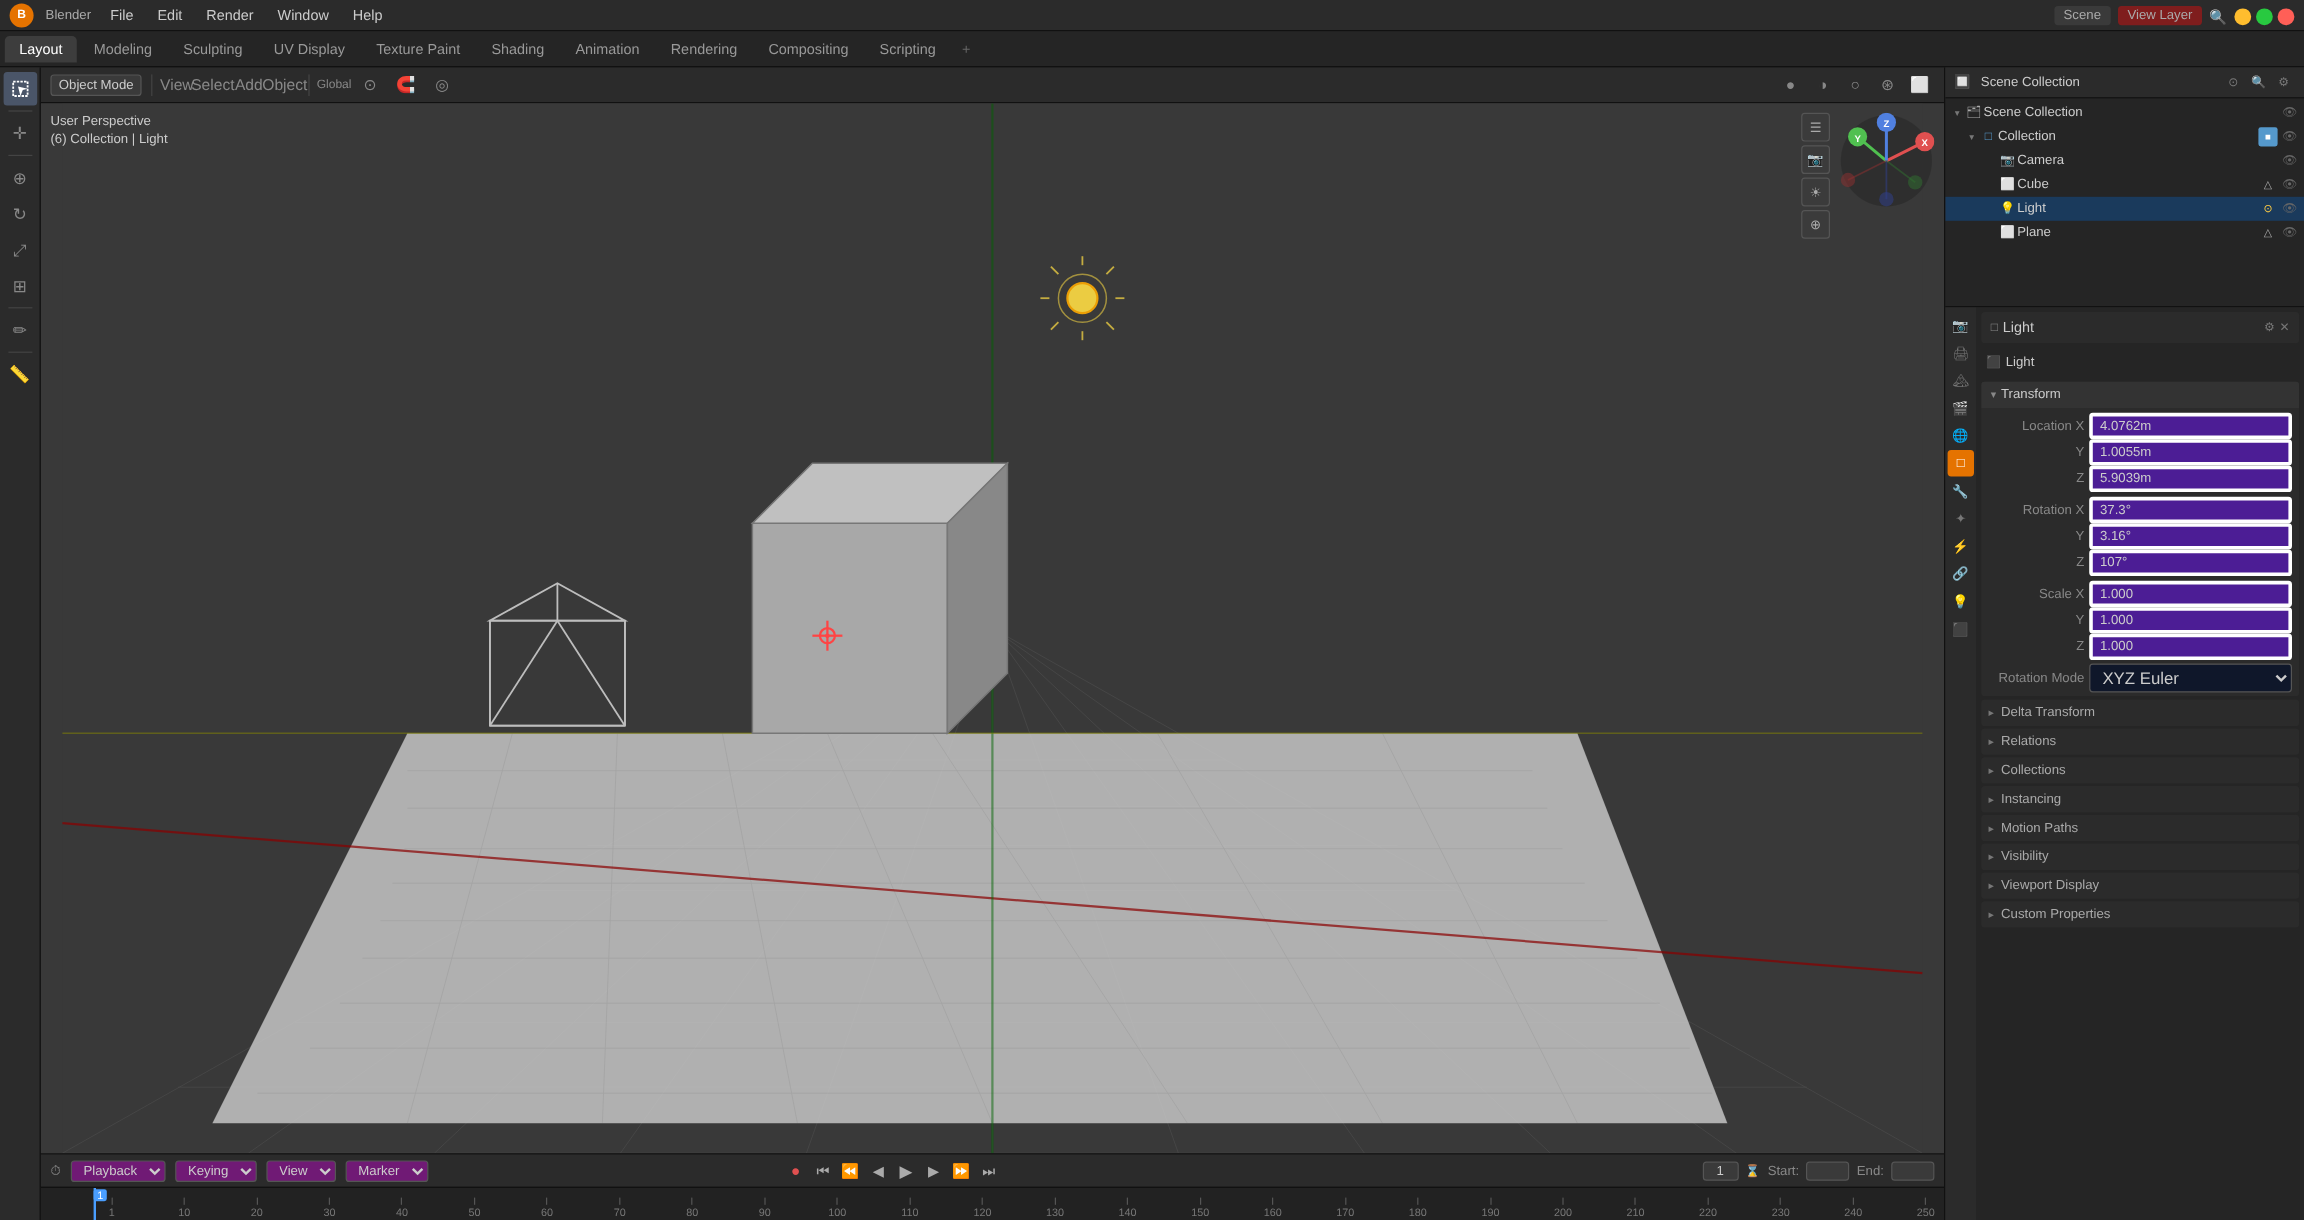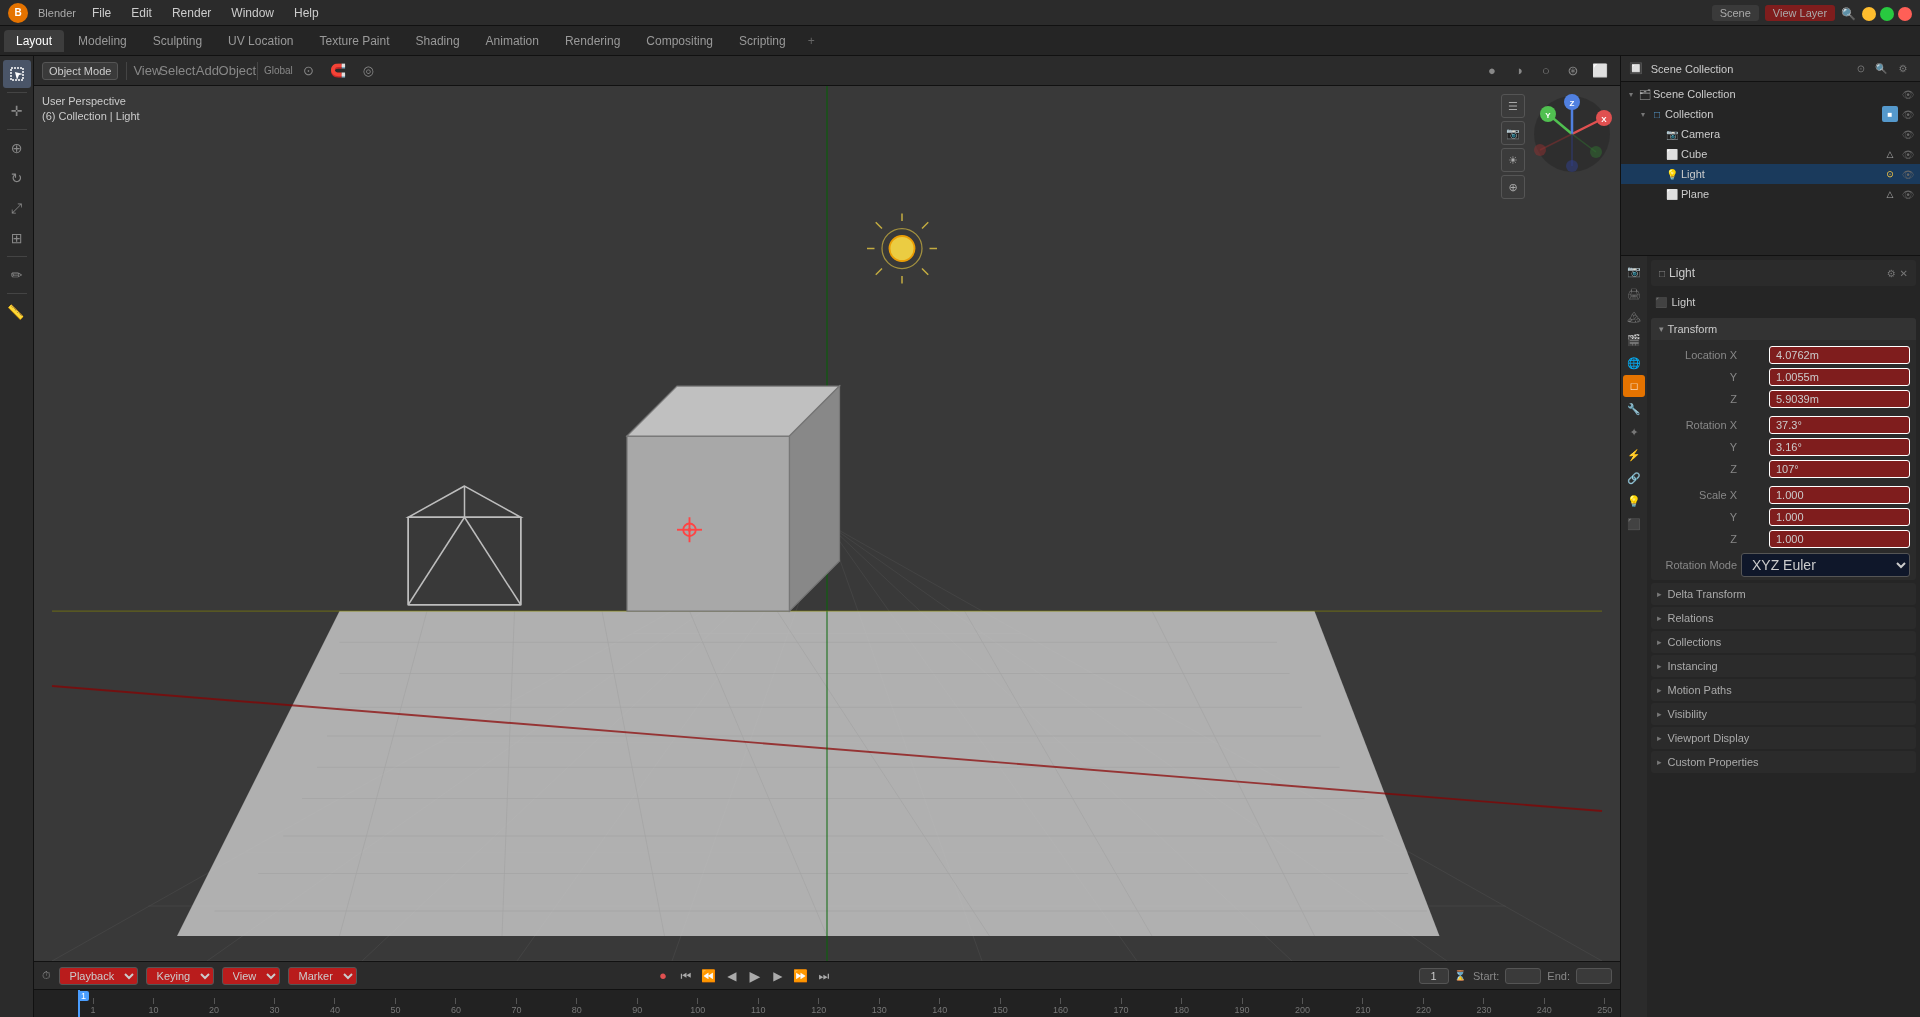--- a/index.html
+++ b/index.html
@@ -210,21 +210,21 @@
       height: 28px;
       background: #2b2b2b;
       display: flex;
       align-items: center;
       padding: 0 8px;
       gap: 8px;
       border-top: 1px solid #111;
       flex-shrink: 0;
     }
     .timeline-dropdown {
-      background: #b91c1c;
+      background: #701a75;
       border: 1px solid #555;
       color: #ccc;
       padding: 1px 6px;
       border-radius: 3px;
       font-size: 11px;
       cursor: pointer;
     }
     .play-controls {
       display: flex; gap: 3px; align-items: center;
       margin: 0 auto;
@@ -422,28 +422,27 @@
     }
     .prop-label {
       width: 80px;
       font-size: 11px;
       color: #888;
       text-align: right;
       flex-shrink: 0;
     }
     .prop-value {
       flex: 1;
-      background: #7f1d1d;
-      border: 1px solid #ffffff;
+      background: #4c1d95;
+      border: 3px solid #ffffff;
       color: #ccc;
       padding: 2px 6px;
       border-radius: 3px;
       font-size: 11px;
       cursor: pointer;
-      margin-left: 28px;
     }
 
     .prop-dropdown-row {
       display: flex;
       align-items: center;
       height: 22px;
       gap: 4px;
       margin-top: 2px;
     }
     .prop-dropdown {
@@ -513,21 +512,21 @@
       <button class="win-btn win-maximize"></button>
       <button class="win-btn win-close"></button>
     </div>
   </div>
 </div>
 
 <div class="workspace-tabs">
   <div class="workspace-tab active">Layout</div>
   <div class="workspace-tab">Modeling</div>
   <div class="workspace-tab">Sculpting</div>
-  <div class="workspace-tab">UV Location</div>
+  <div class="workspace-tab">UV Display</div>
   <div class="workspace-tab">Texture Paint</div>
   <div class="workspace-tab">Shading</div>
   <div class="workspace-tab">Animation</div>
   <div class="workspace-tab">Rendering</div>
   <div class="workspace-tab">Compositing</div>
   <div class="workspace-tab">Scripting</div>
   <div class="workspace-tab-add">+</div>
 </div>
 
 <div class="main-area">

